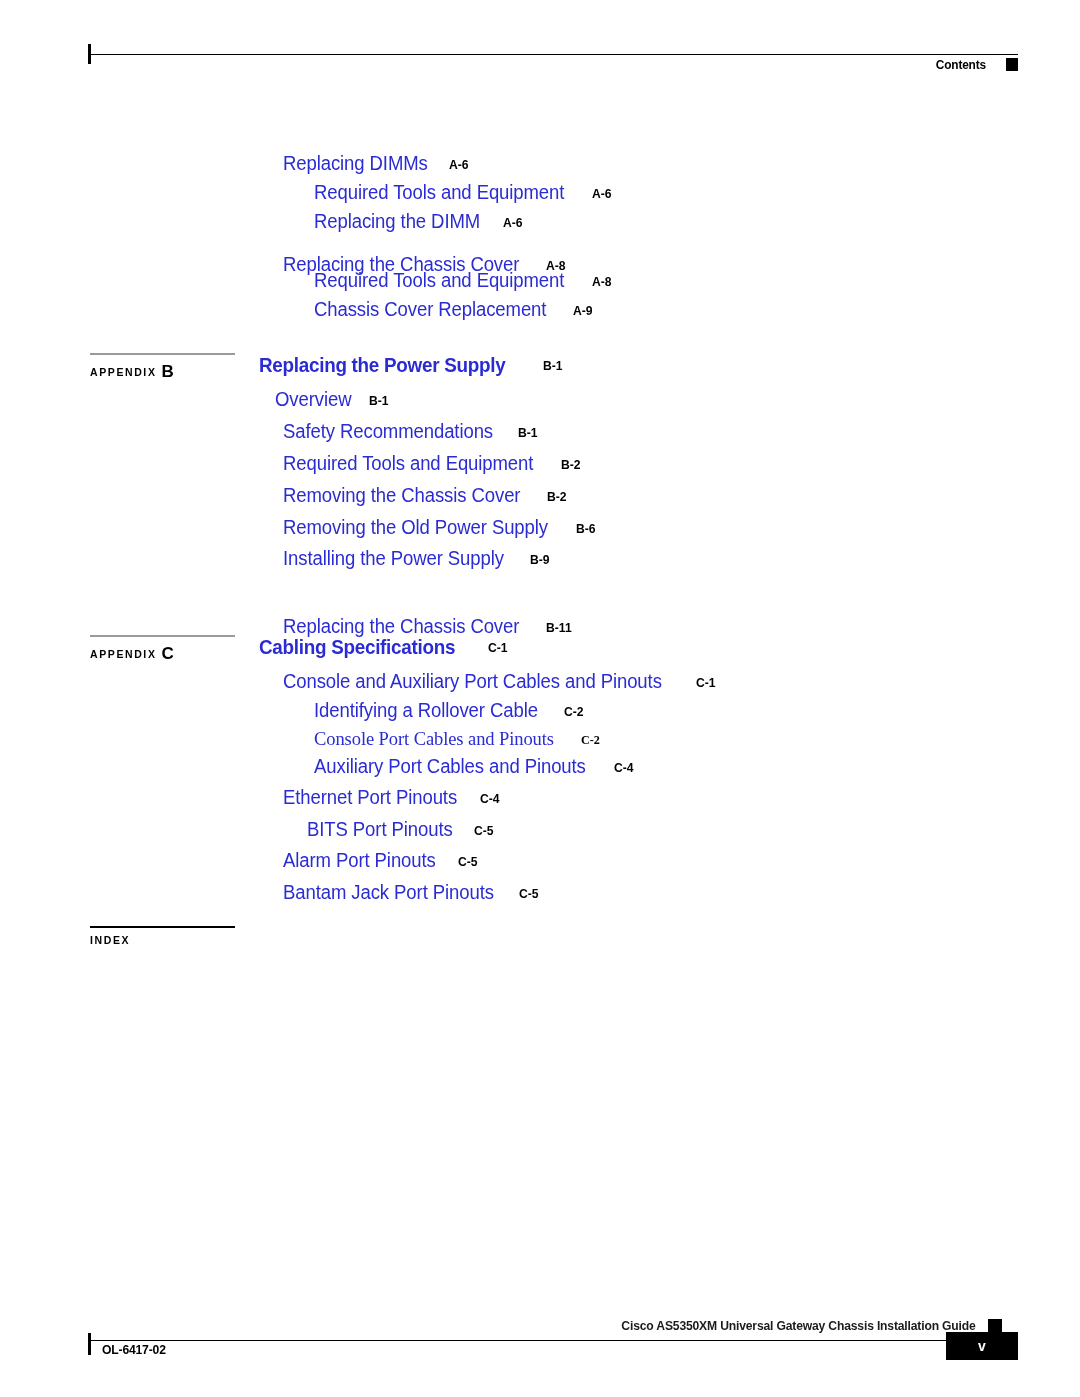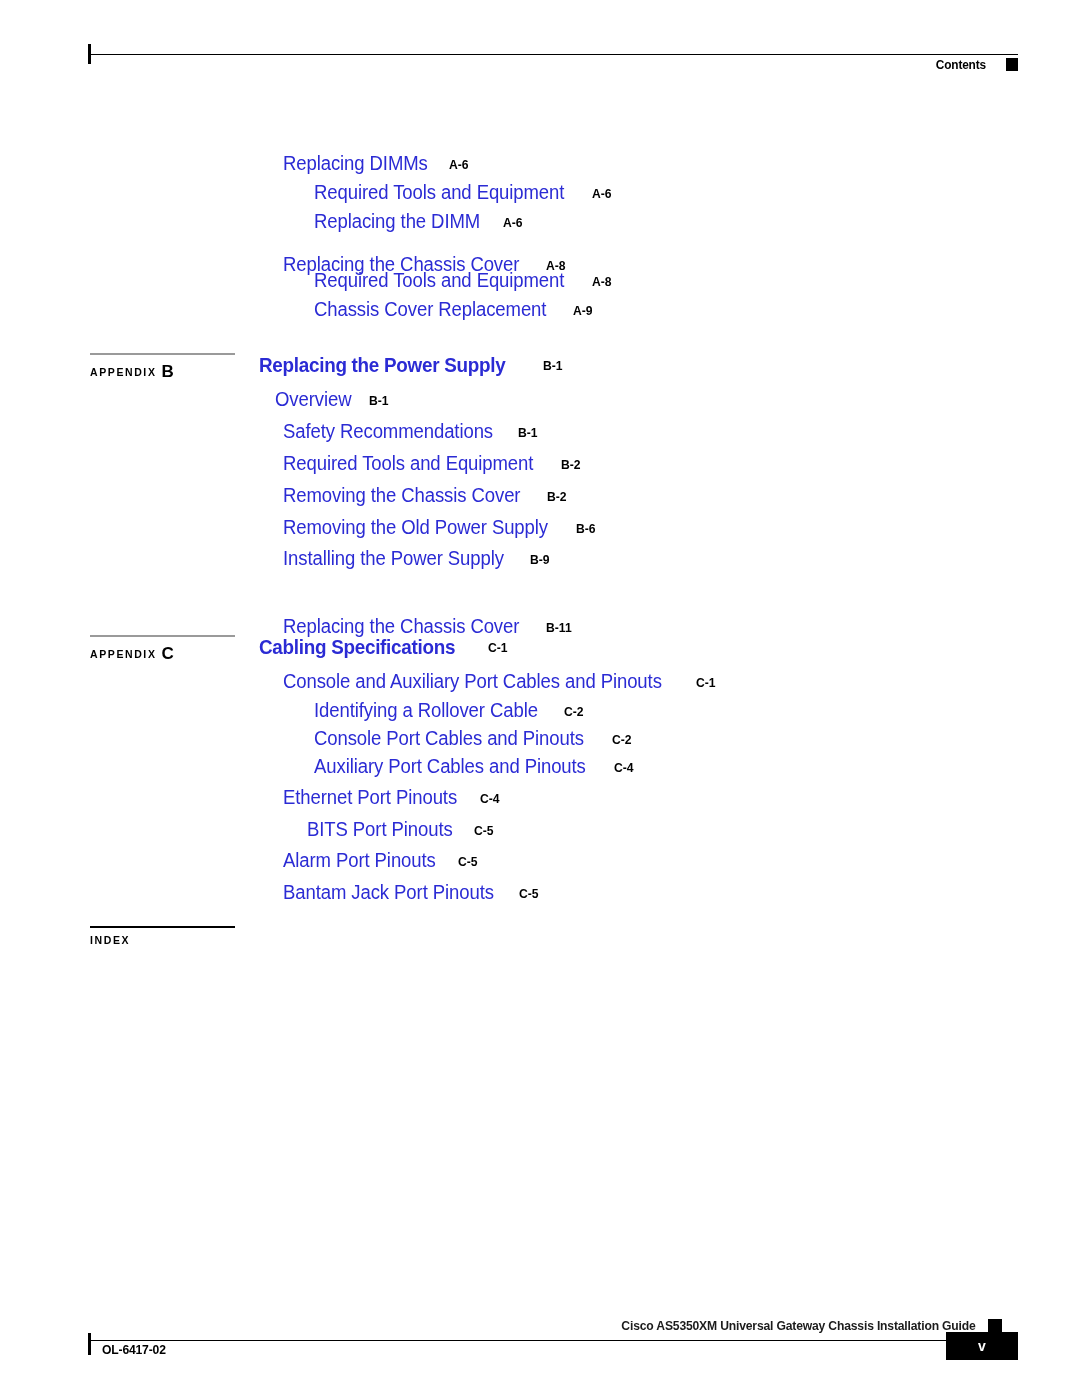--- a/index.html
+++ b/index.html
@@ -266,21 +266,21 @@
     <div class="entry" style="top: 518px; left: 283px;"><span class="title">Removing the Old Power Supply</span><span class="gap"></span><span class="pg">B-6</span></div>
     <div class="entry" style="top: 549px; left: 283px;"><span class="title">Installing the Power Supply</span><span class="gap"></span><span class="pg">B-9</span></div>
     <div class="entry" style="top: 581px; left: 283px; margin-top: 36px;"><span class="title">Replacing the Chassis Cover</span><span class="gap"></span><span class="pg">B-11</span></div>
     <div class="appendix-block" style="top: 635px;">
       <div class="appendix-rule"></div>
       <div class="appendix-tag">APPENDIX<span class="appendix-letter">C</span></div>
       <div class="appendix-title"><span class="title">Cabling Specifications</span><span class="gap"></span><span class="pg">C-1</span></div>
     </div>
     <div class="entry" style="top: 672px; left: 283px;"><span class="title">Console and Auxiliary Port Cables and Pinouts</span><span class="gap"></span><span class="pg">C-1</span></div>
     <div class="entry" style="top: 701px; left: 314px;"><span class="title">Identifying a Rollover Cable</span><span class="gap"></span><span class="pg">C-2</span></div>
-    <div class="entry" style="top: 729px; left: 314px;"><span class="title">Console Port Cables and Pinouts</span><span class="gap"></span><span class="pg">C-2</span></div>
+    <div class="entry" style="top: 729px; left: 314px; font-family: Liberation Serif, serif;"><span class="title">Console Port Cables and Pinouts</span><span class="gap"></span><span class="pg">C-2</span></div>
     <div class="entry" style="top: 757px; left: 314px;"><span class="title">Auxiliary Port Cables and Pinouts</span><span class="gap"></span><span class="pg">C-4</span></div>
     <div class="entry" style="top: 788px; left: 283px;"><span class="title">Ethernet Port Pinouts</span><span class="gap"></span><span class="pg">C-4</span></div>
     <div class="entry" style="top: 820px; left: 283px; margin-left: 24px;"><span class="title">BITS Port Pinouts</span><span class="gap"></span><span class="pg">C-5</span></div>
     <div class="entry" style="top: 851px; left: 283px;"><span class="title">Alarm Port Pinouts</span><span class="gap"></span><span class="pg">C-5</span></div>
     <div class="entry" style="top: 883px; left: 283px;"><span class="title">Bantam Jack Port Pinouts</span><span class="gap"></span><span class="pg">C-5</span></div>
     <div class="appendix-block" style="top: 926px;">
       <div class="appendix-rule dark"></div>
       <div class="appendix-tag">INDEX</div>
     </div>
   </div>

